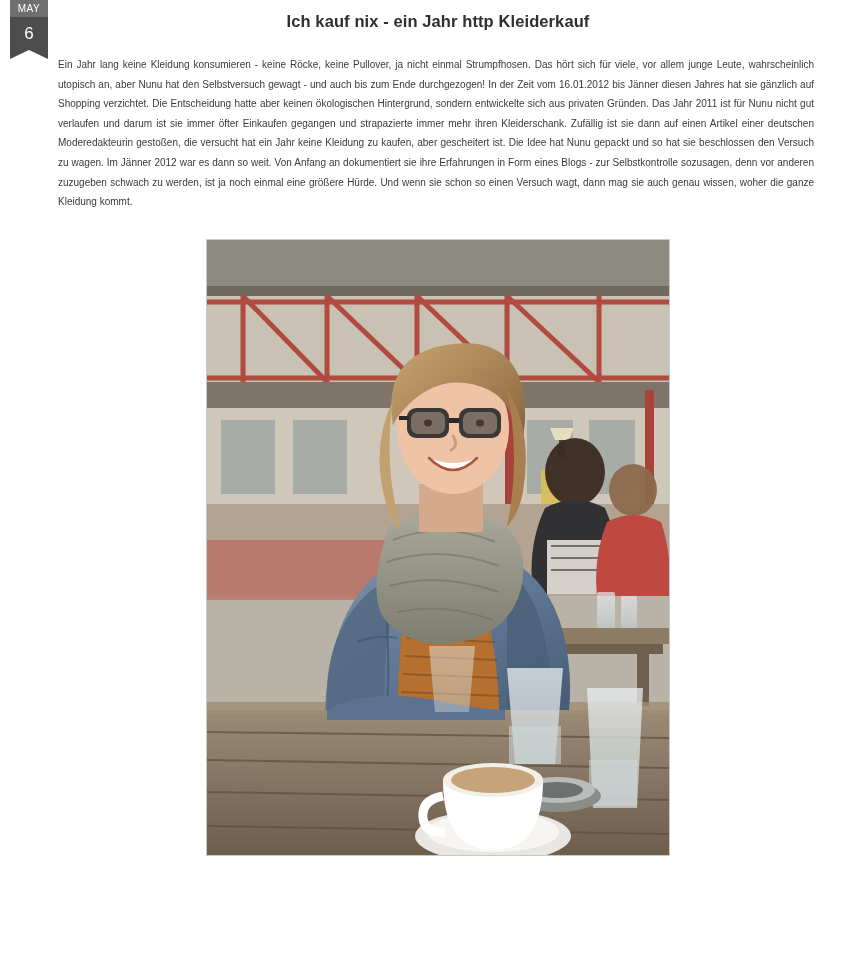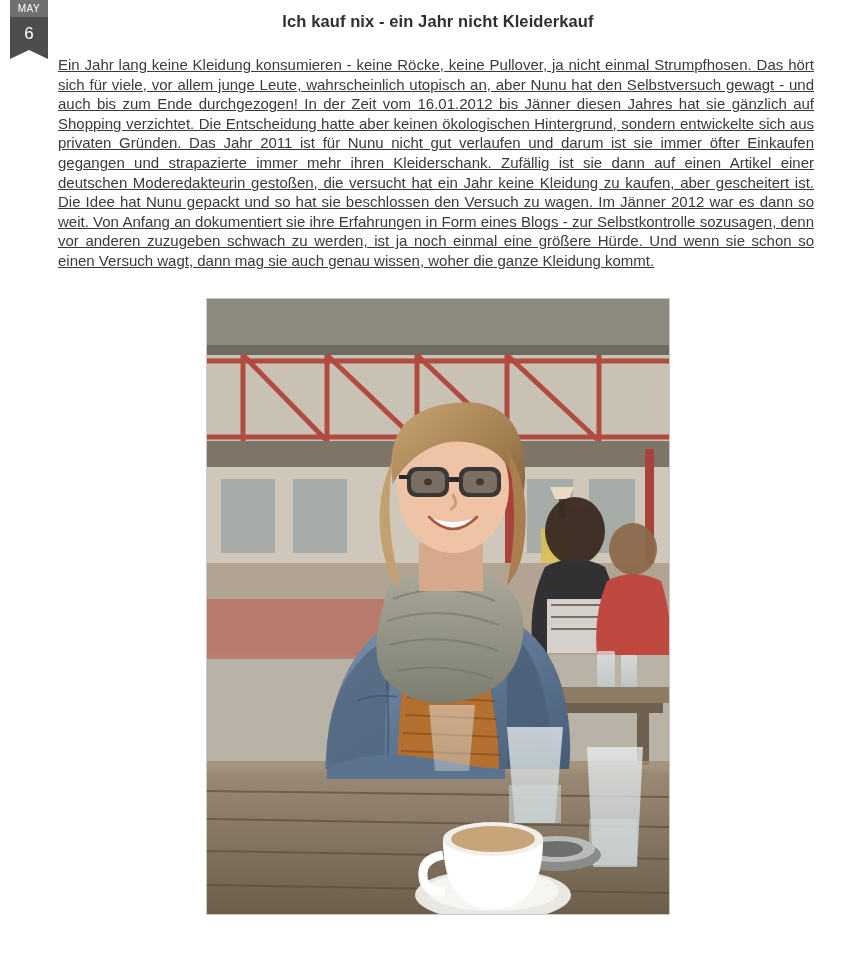--- a/index.html
+++ b/index.html
@@ -82,26 +82,25 @@
     color: #333333;
   }
   .web-link {
     color: #3b8fd4;
     text-decoration: none;
     font-size: 12.5px;
   }
 
   .body-text {
     margin-top: 24px;
-    font-size: 15px;
+    font-size: 10px;
     line-height: 19.6px;
     text-align: justify;
     color: #3a3a3a;
     width: 756px;
-    text-decoration: underline;
   }
 
   
   .photo-wrap {
     margin: 27px 0 0 0;
     display: flex;
     justify-content: center;
   }
   .photo {
     width: 462px;
@@ -119,21 +118,21 @@
 <div class="date-flag">
   <div class="month">MAY</div>
   <div class="day-wrap">
     <div class="day">6</div>
     <div class="notch"></div>
   </div>
 </div>
 
 <div class="article">
 
-  <h1 class="title">Ich kauf nix - ein Jahr nicht Kleiderkauf</h1>
+  <h1 class="title">Ich kauf nix - ein Jahr http Kleiderkauf</h1>
 
 
   <p class="body-text">Ein Jahr lang keine Kleidung konsumieren - keine Röcke, keine Pullover, ja nicht einmal Strumpfhosen. Das hört sich für viele, vor allem junge Leute, wahrscheinlich utopisch an, aber Nunu hat den Selbstversuch gewagt - und auch bis zum Ende durchgezogen! In der Zeit vom 16.01.2012 bis Jänner diesen Jahres hat sie gänzlich auf Shopping verzichtet. Die Entscheidung hatte aber keinen ökologischen Hintergrund, sondern entwickelte sich aus privaten Gründen. Das Jahr 2011 ist für Nunu nicht gut verlaufen und darum ist sie immer öfter Einkaufen gegangen und strapazierte immer mehr ihren Kleiderschank. Zufällig ist sie dann auf einen Artikel einer deutschen Moderedakteurin gestoßen, die versucht hat ein Jahr keine Kleidung zu kaufen, aber gescheitert ist. Die Idee hat Nunu gepackt und so hat sie beschlossen den Versuch zu wagen. Im Jänner 2012 war es dann so weit. Von Anfang an dokumentiert sie ihre Erfahrungen in Form eines Blogs - zur Selbstkontrolle sozusagen, denn vor anderen zuzugeben schwach zu werden, ist ja noch einmal eine größere Hürde. Und wenn sie schon so einen Versuch wagt,  dann mag sie auch genau wissen, woher die ganze Kleidung kommt.</p>
 
   <div class="photo-wrap">
     <div class="photo">
       <svg width="462" height="615" viewBox="0 0 462 615" xmlns="http://www.w3.org/2000/svg" aria-hidden="true">
         <defs>
           <linearGradient id="skyg" x1="0" y1="0" x2="0" y2="1">
             <stop offset="0%" stop-color="#d8d3c7"></stop>

